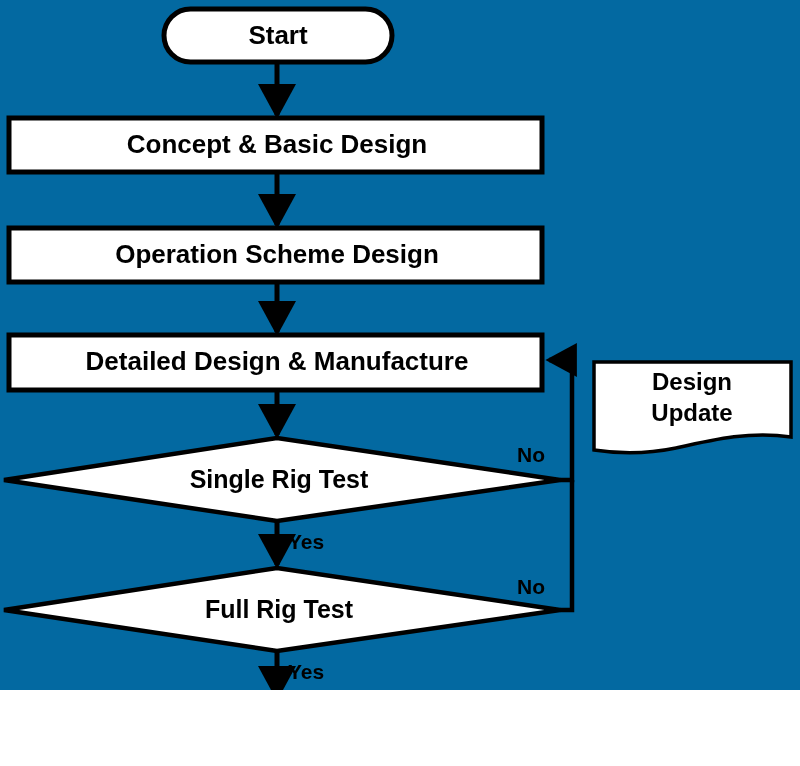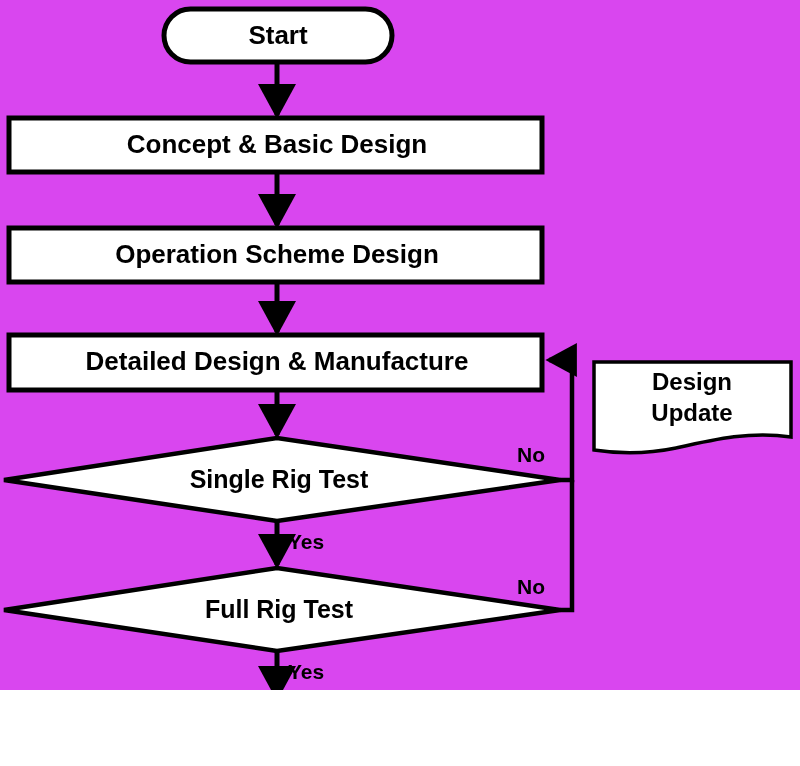--- a/index.html
+++ b/index.html
@@ -7,21 +7,21 @@
     padding: 0;
     background: #ffffff;
   }
   body {
     font-family: "Liberation Sans", sans-serif;
   }
   #canvas {
     position: relative;
     width: 800px;
     height: 690px;
-    background: #d946ef;
+    background: #0369a1;
     overflow: hidden;
   }
   #flow-svg {
     position: absolute;
     top: 0;
     left: 0;
     width: 800px;
     height: 766px;
   }
   .shape-label {

